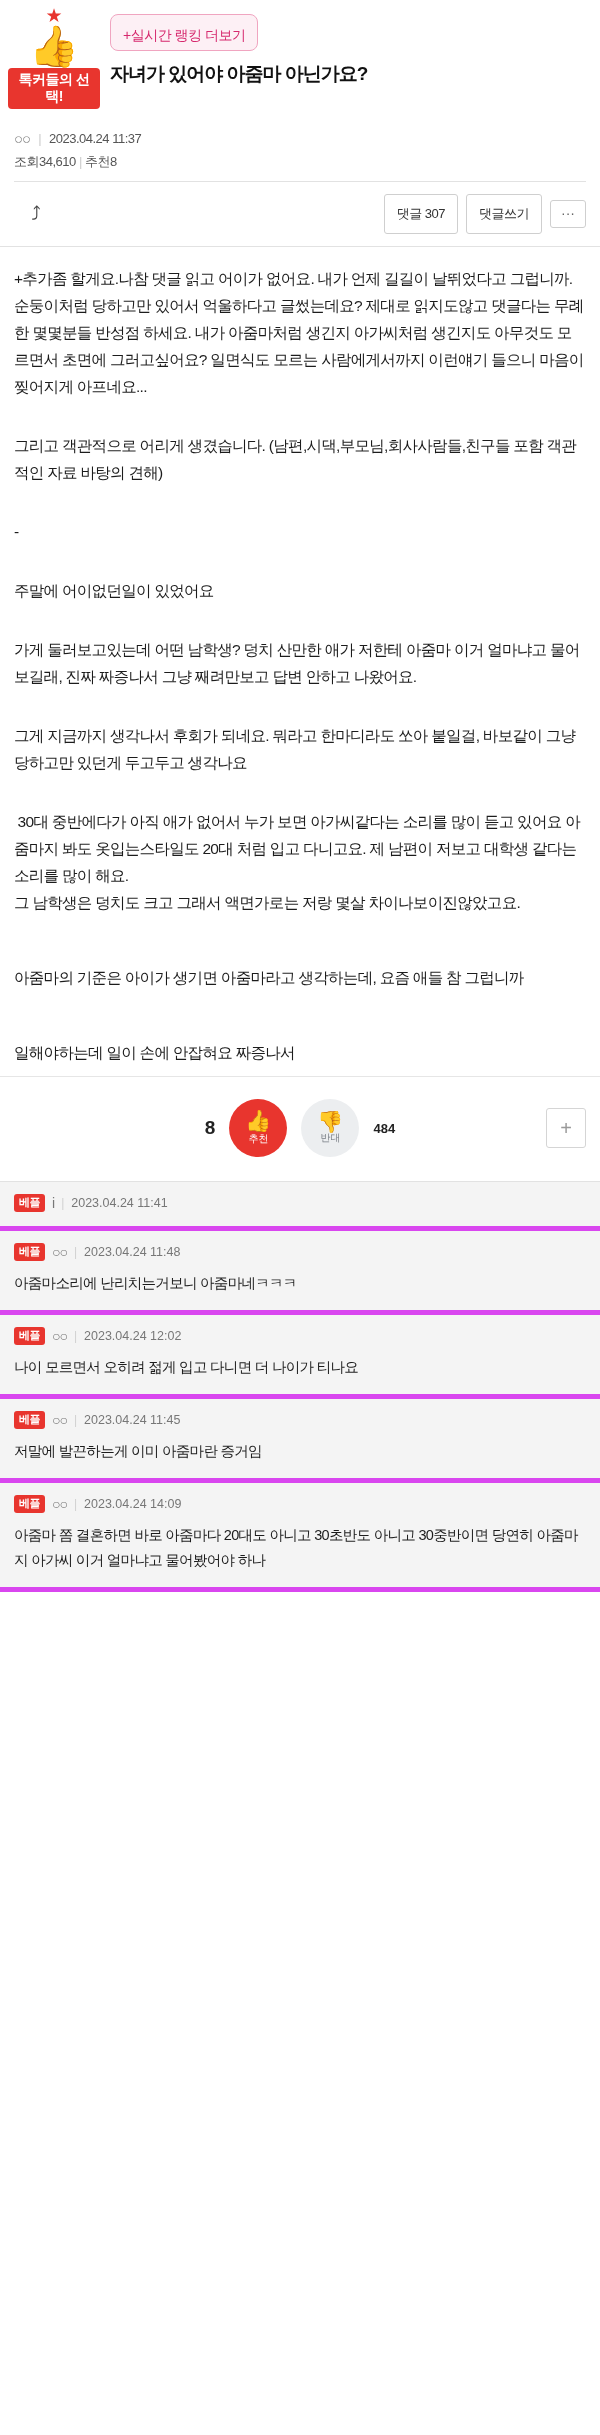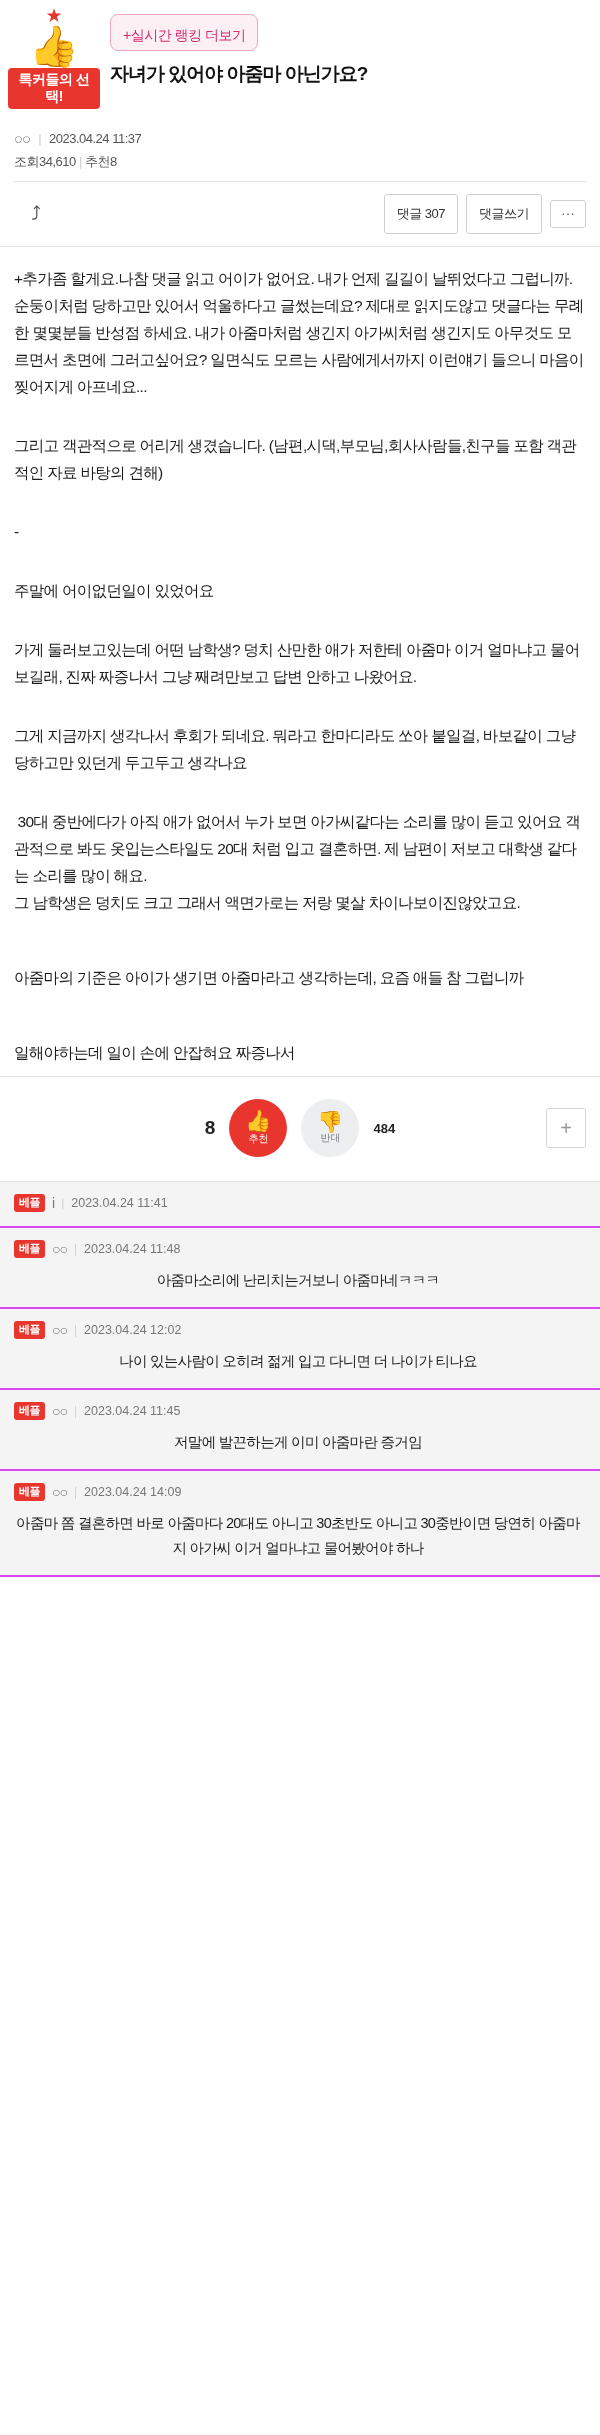--- a/index.html
+++ b/index.html
@@ -169,23 +169,22 @@
     border-radius: 3px;
     display: flex; align-items: center; justify-content: center;
     font-size: 20px; color: #999;
     background: #fff;
   }
 
   
   .comments { border-top: 1px solid #e2e2e2; }
   .comment {
     background: #f4f4f4;
-    border-bottom: 2px solid #d946ef;
+    border-bottom: 5px solid #d946ef;
     padding: 12px 18px 14px 14px;
-    text-align: center;
   }
   .comment:nth-child(even) { background: #f4f4f4; }
   .c-head { display: flex; align-items: center; gap: 7px; }
   .c-tag {
     background: #e8352e;
     color: #fff;
     font-size: 11px;
     font-weight: bold;
     border-radius: 3px;
     padding: 3px 5px 4px 5px;
@@ -242,21 +241,21 @@
     <div class="btn-more">···</div>
   </div>
 
   <div class="body-text">
     <p>+추가좀 할게요.나참 댓글 읽고 어이가 없어요. 내가 언제 길길이 날뛰었다고 그럽니까. 순둥이처럼 당하고만 있어서 억울하다고 글썼는데요? 제대로 읽지도않고 댓글다는 무례한 몇몇분들 반성점 하세요. 내가 아줌마처럼 생긴지 아가씨처럼 생긴지도 아무것도 모르면서 초면에 그러고싶어요? 일면식도 모르는 사람에게서까지 이런얘기 들으니 마음이 찢어지게 아프네요...</p>
     <p class="gap">그리고 객관적으로 어리게 생겼습니다. (남편,시댁,부모님,회사사람들,친구들 포함 객관적인 자료 바탕의 견해)</p>
     <p class="gap">-</p>
     <p class="gap">주말에 어이없던일이 있었어요</p>
     <p class="gap">가게 둘러보고있는데 어떤 남학생? 덩치 산만한 애가 저한테 아줌마 이거 얼마냐고 물어보길래, 진짜 짜증나서 그냥 째려만보고 답변 안하고 나왔어요.</p>
     <p class="gap">그게 지금까지 생각나서 후회가 되네요. 뭐라고 한마디라도 쏘아 붙일걸, 바보같이 그냥 당하고만 있던게 두고두고 생각나요</p>
-    <p class="gap"> 30대 중반에다가 아직 애가 없어서 누가 보면 아가씨같다는 소리를 많이 듣고 있어요 객관적으로 봐도 옷입는스타일도 20대 처럼 입고 결혼하면. 제 남편이 저보고 대학생 같다는 소리를 많이 해요.</p>
+    <p class="gap"> 30대 중반에다가 아직 애가 없어서 누가 보면 아가씨같다는 소리를 많이 듣고 있어요 아줌마지 봐도 옷입는스타일도 20대 처럼 입고 다니고요. 제 남편이 저보고 대학생 같다는 소리를 많이 해요.</p>
     <p>그 남학생은 덩치도 크고 그래서 액면가로는 저랑 몇살 차이나보이진않았고요.</p>
     <p class="gap" style="margin-top:48px">아줌마의 기준은 아이가 생기면 아줌마라고 생각하는데, 요즘 애들 참 그럽니까</p>
     <p class="gap" style="margin-top:48px">일해야하는데 일이 손에 안잡혀요 짜증나서</p>
   </div>
 
   <div class="vote">
     <span class="vote-count-up">8</span>
     <div class="circle-btn circle-up">
       <span class="glyph">👍</span>
       <span class="lbl">추천</span>
@@ -290,21 +289,21 @@
       <div class="c-body">아줌마소리에 난리치는거보니 아줌마네ㅋㅋㅋ</div>
     </div>
 
     <div class="comment">
       <div class="c-head">
         <span class="c-tag">베플</span>
         <span class="c-nick">○○</span>
         <span class="c-bar">|</span>
         <span class="c-date">2023.04.24 12:02</span>
       </div>
-      <div class="c-body">나이 있는사람이 오히려 젊게 입고 다니면 더 나이가 티나요</div>
+      <div class="c-body">나이 모르면서 오히려 젊게 입고 다니면 더 나이가 티나요</div>
     </div>
 
     <div class="comment">
       <div class="c-head">
         <span class="c-tag">베플</span>
         <span class="c-nick">○○</span>
         <span class="c-bar">|</span>
         <span class="c-date">2023.04.24 11:45</span>
       </div>
       <div class="c-body">저말에 발끈하는게 이미 아줌마란 증거임</div>

